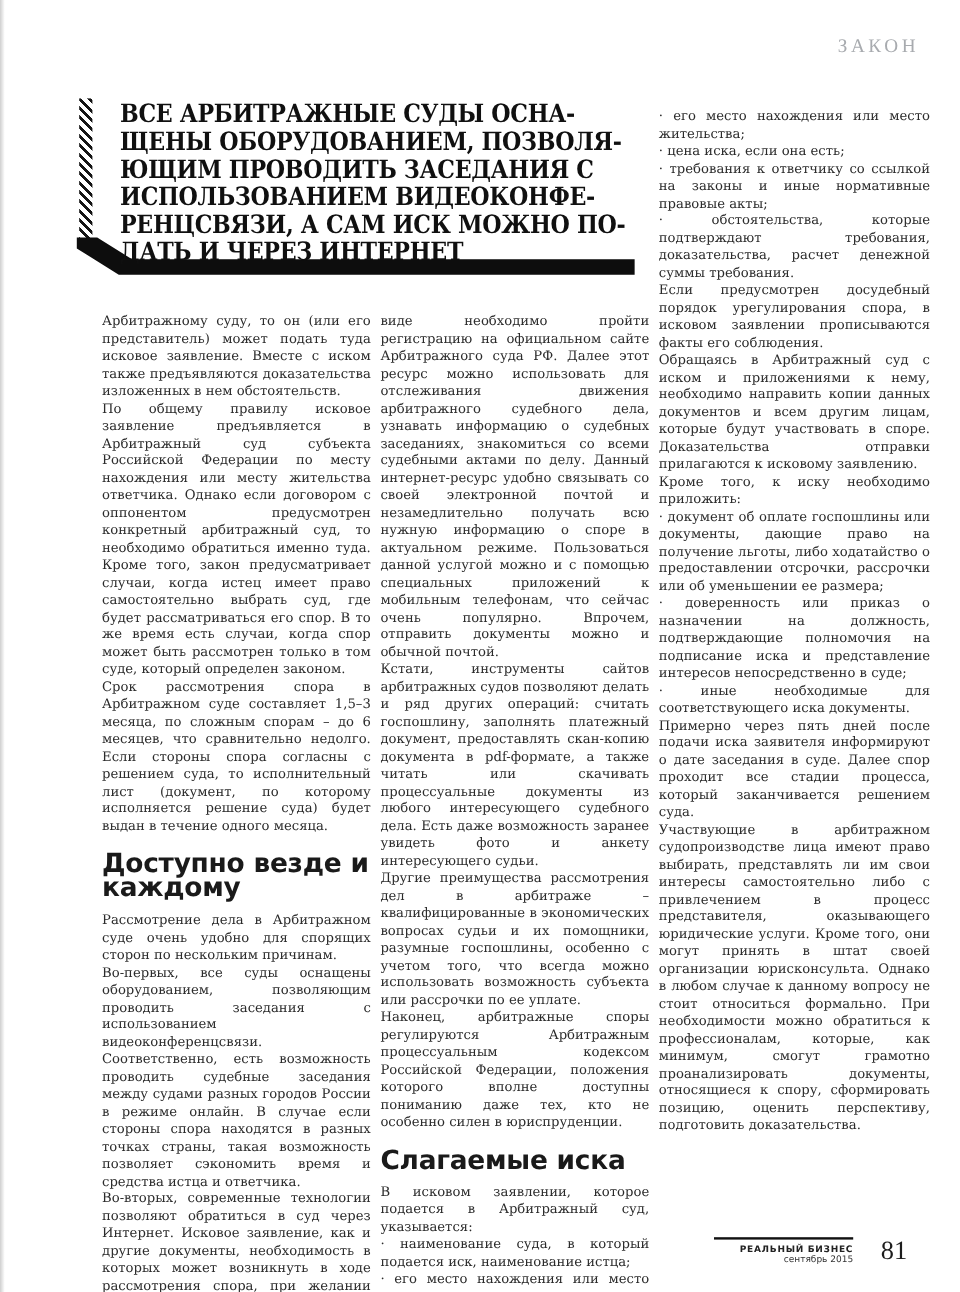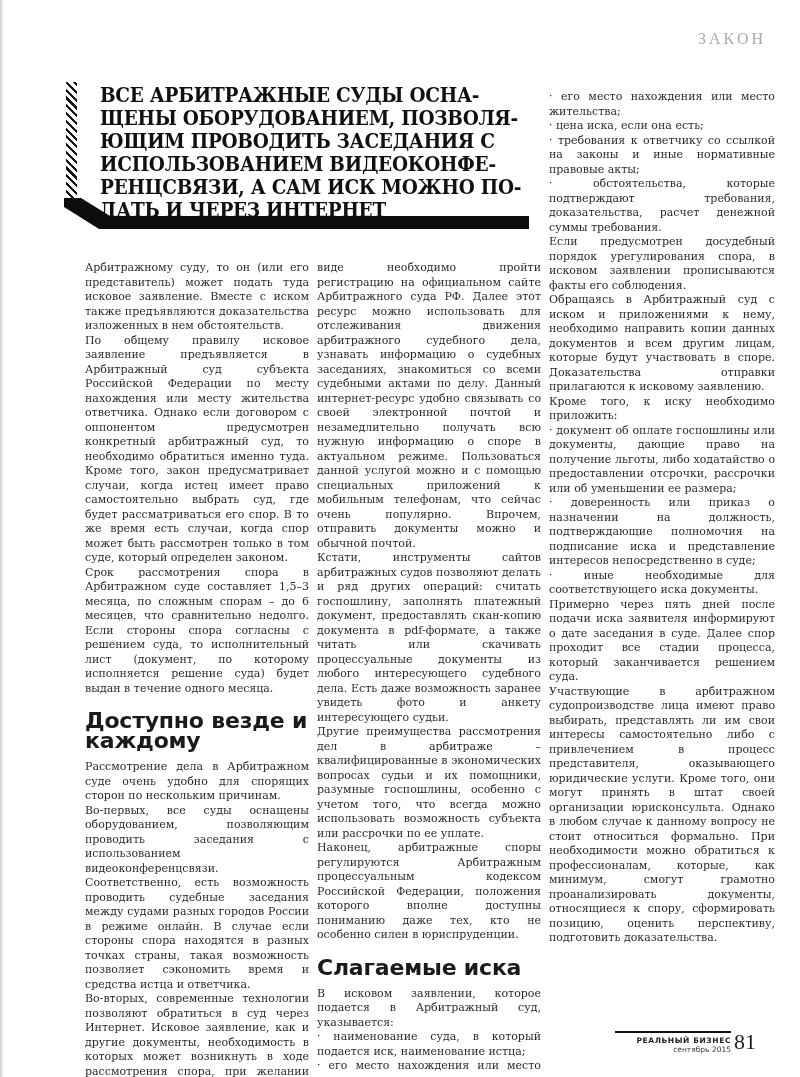--- a/index.html
+++ b/index.html
@@ -47,20 +47,21 @@
   .footer-mag{
     font-family:"DejaVu Sans", sans-serif;font-weight:bold;
     font-size:7.5px;letter-spacing:0.6px;color:#222;line-height:9px;
   }
   .footer-issue{
     font-family:"DejaVu Sans", sans-serif;font-size:7.5px;color:#333;line-height:9px;
   }
   .page-num{
     font-family:"Liberation Serif", serif;font-size:22px;color:#1d1d1d;line-height:24px;
     padding-top:2px;
+    margin-left:20px;
   }
 </style>
 </head>
 <body>
 
 <div class="page">
 
   <div class="kicker">ЗАКОН</div>
 
   <div class="headline-block">

